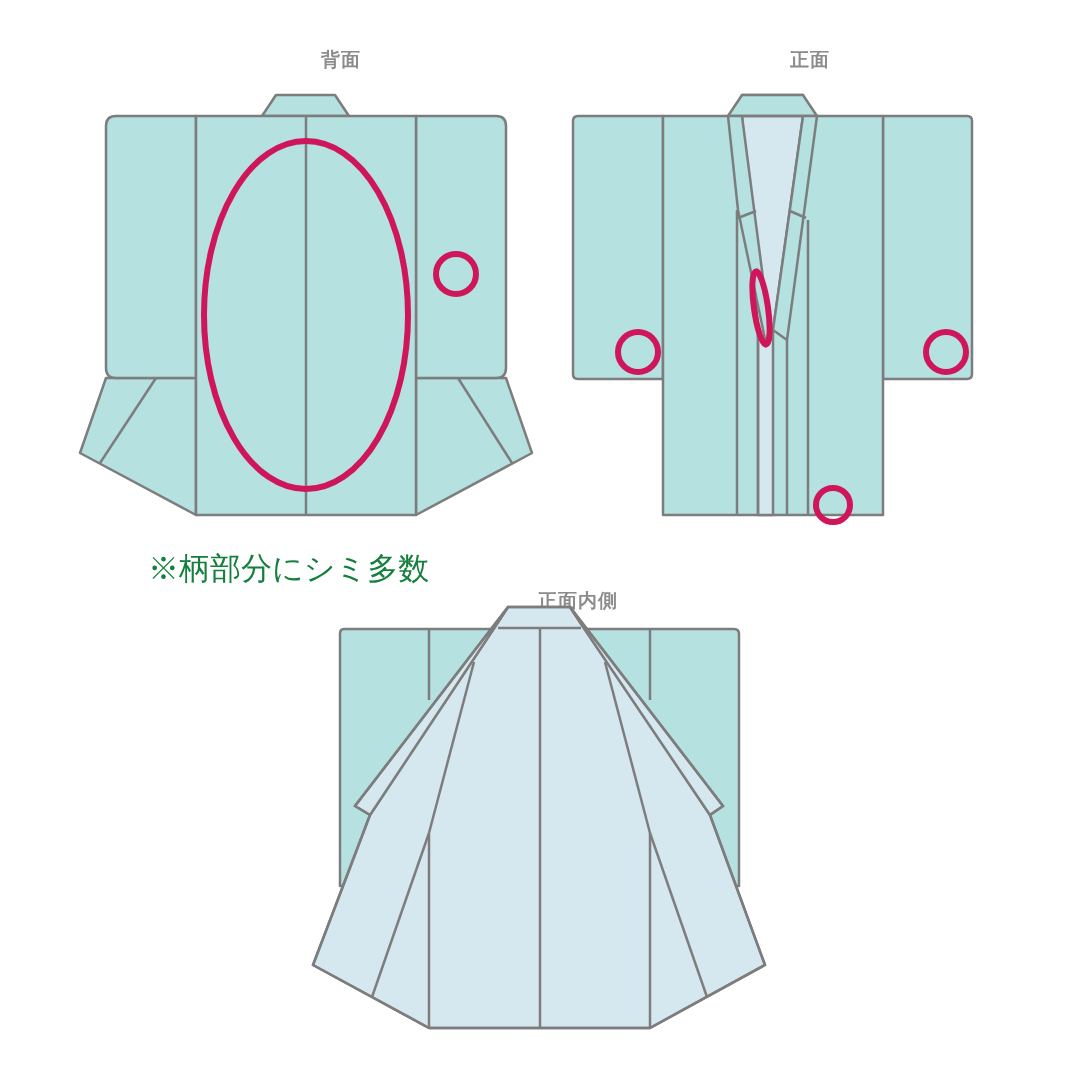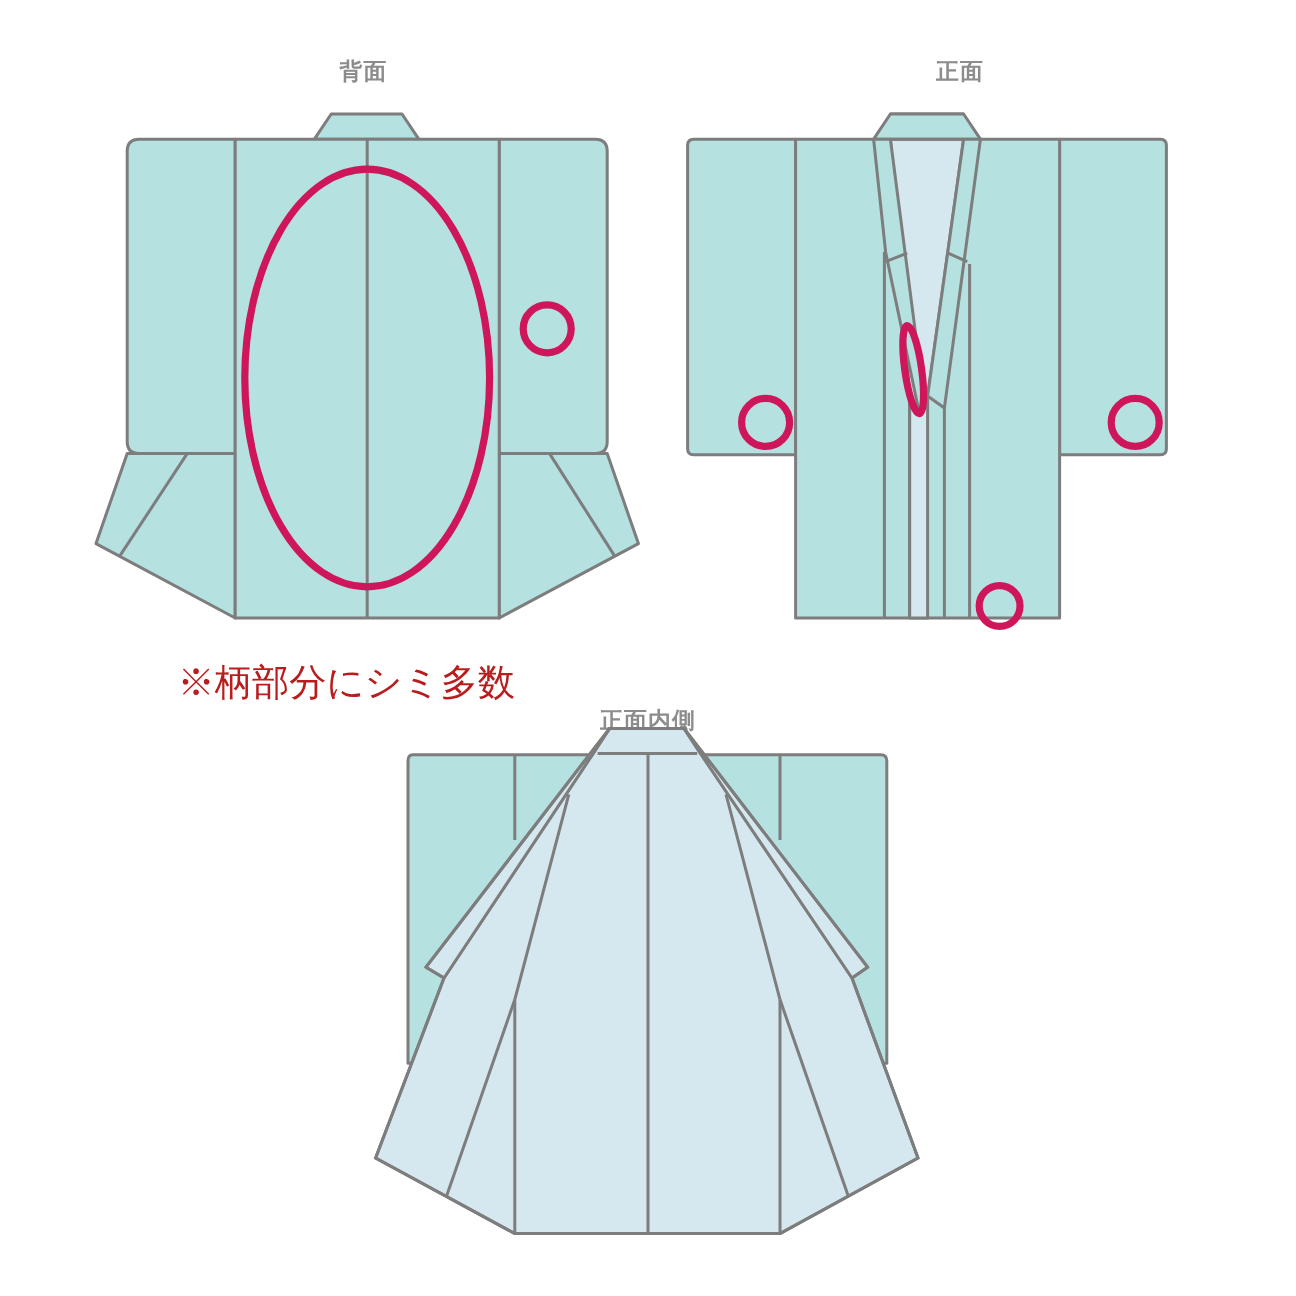--- a/index.html
+++ b/index.html
@@ -1,32 +1,32 @@
 <!DOCTYPE html>
 <html><head>
 <meta charset="utf-8">
 <style>
   html, body { margin:0; padding:0; background:#ffffff; }
   body { width:1080px; height:1080px; position:relative; overflow:hidden;
          font-family:"DejaVu Sans", sans-serif; }
   .label { position:absolute; color:#8c8c8c; font-weight:bold; font-size:19px;
-           letter-spacing:1px; transform:translateX(-50%); white-space:nowrap; }
-  .note { position:absolute; left:148px; top:548px; font-size:31px; color:#b91c1c;
+           letter-spacing:1px; transform:translateX(-50%); white-space:nowrap;margin-left:38px; }
+  .note { position:absolute; left:148px; top:548px; font-size:31px; color:#15803d;
           white-space:nowrap; font-family:Liberation Serif, serif; }
   svg { position:absolute; left:0; top:0; }
   .p { fill:#b5e1e1; stroke:#7d7d7d; stroke-width:2.5; stroke-linejoin:round; }
   .in { fill:#d6e8ef; stroke:#7d7d7d; stroke-width:2.5; stroke-linejoin:round; }
   .ln { stroke:#7d7d7d; stroke-width:2.5; fill:none; }
   .stain { fill:none; stroke:#d0165a; stroke-width:6; }
 </style>
 </head>
 <body>
 
 <div class="label" style="left:303px; top:47px;">背面</div>
-<div class="label" style="left:800px; top:47px;">正面</div>
+<div class="label" style="left:772px; top:47px;">正面</div>
 <div class="label" style="left:540px; top:588px;">正面内側</div>
 <div class="note">※柄部分にシミ多数</div>
 
 <svg width="1080" height="1080" viewBox="0 0 1080 1080">
 
   <g>
 
     <polygon class="p" points="262,116 276,95 335,95 349,116"></polygon>
 
     <polygon class="p" points="106,378 196,378 196,515 80,453"></polygon>

